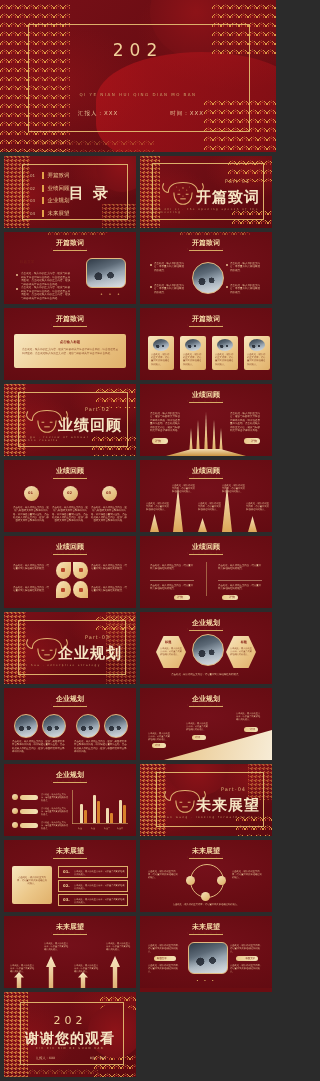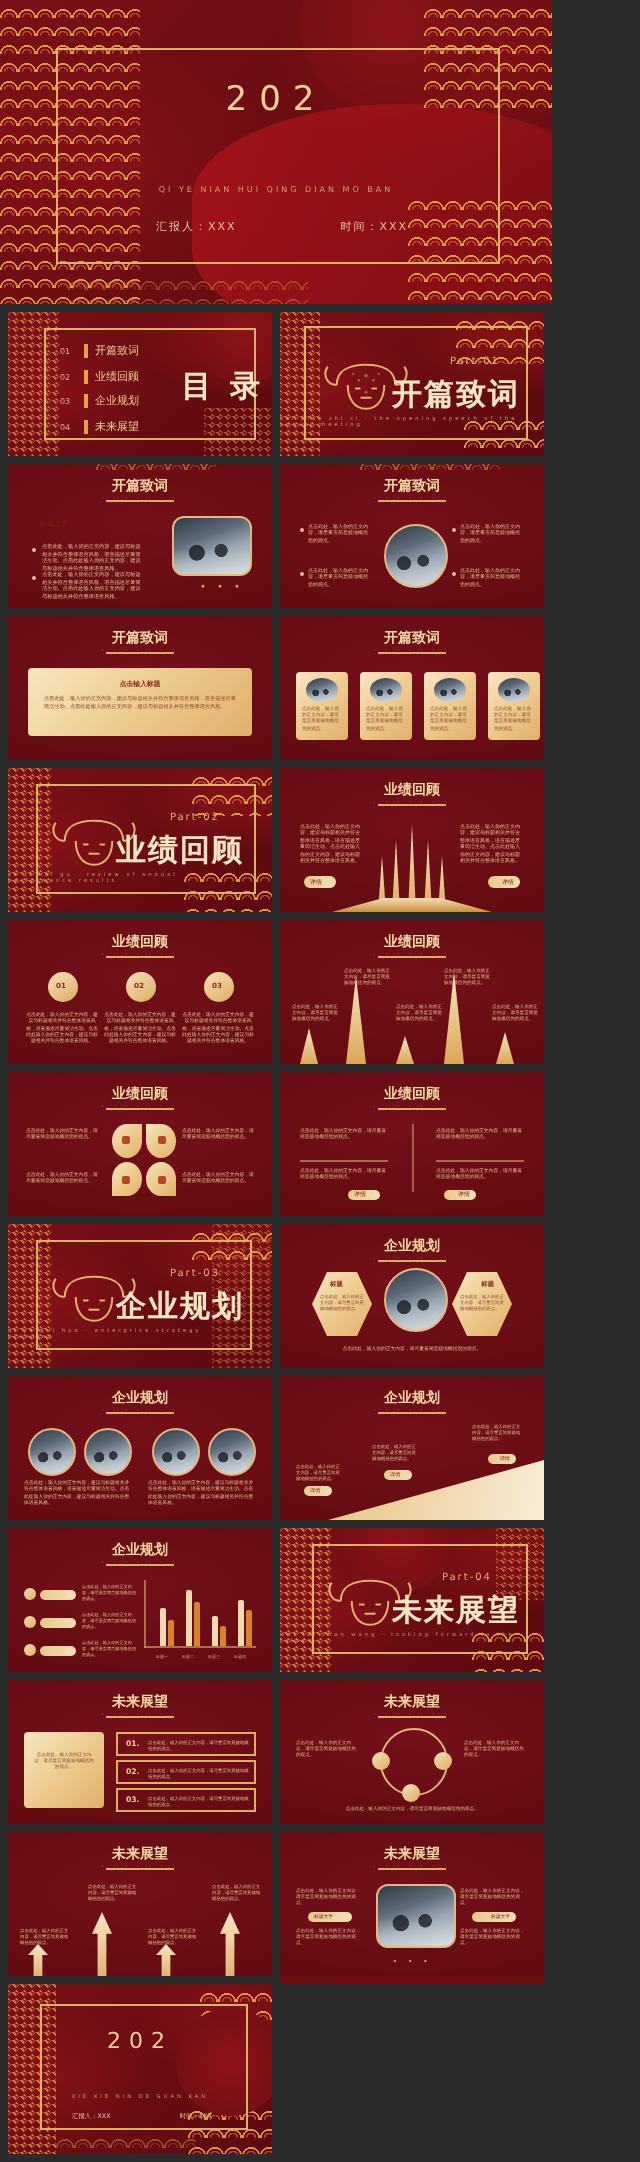--- a/index.html
+++ b/index.html
@@ -114,21 +114,21 @@
         <span style="width:1.5px;height:7px;background:#e2a24b;margin:0 4px;"></span>
         <span class="gold" style="font-size:5.5px;">企业规划</span>
       </div>
       <div style="display:flex;align-items:center;">
         <span class="tiny" style="font-size:4px;width:8px;">04</span>
         <span style="width:1.5px;height:7px;background:#e2a24b;margin:0 4px;"></span>
         <span class="gold" style="font-size:5.5px;">未来展望</span>
       </div>
     </div>
 
-    <div class="cnbig" style="position:absolute;right:4px;top:28px;font-size:15px;letter-spacing:2px;margin-left:24px;">目 录</div>
+    <div class="cnbig" style="position:absolute;right:26px;top:28px;font-size:15px;letter-spacing:2px;margin-left:24px;">目 录</div>
   </div>
 
   <div class="slide" style="left:140px;top:156px;width:132px;height:72px;">
     <div class="bg-deco"></div>
     <div class="lattice" style="left:0;top:0;width:20px;height:72px;opacity:.8;"></div>
     <div class="scallop" style="right:0;top:0;width:44px;height:26px;"></div>
     <div class="scallop" style="right:0;bottom:0;width:40px;height:22px;"></div>
     <div class="frame" style="left:12px;top:7px;right:8px;bottom:8px;"></div>
 
     <svg viewBox="0 0 100 70" style="position:absolute;left:20px;top:20px;width:46px;height:32px;">
@@ -605,20 +605,21 @@
   <div class="slide" style="left:4px;top:992px;width:132px;height:85px;">
     <div class="bg-deco"></div>
     <div class="lattice" style="left:0;top:0;width:24px;height:85px;opacity:.85;"></div>
     <div class="scallop" style="right:0;top:0;width:36px;height:24px;"></div>
     <div class="scallop" style="right:0;bottom:0;width:42px;height:26px;"></div>
     <div class="scallop" style="left:24px;bottom:0;width:70px;height:12px;opacity:.4;"></div>
     <div class="bigdisc" style="right:-6px;top:12px;width:54px;height:54px;"></div>
     <div class="frame" style="left:16px;top:10px;right:12px;bottom:12px;"></div>
 
     <div style="position:absolute;left:0;right:0;top:22px;text-align:center;font-size:11px;color:#f0d19a;letter-spacing:4px;">202</div>
+    <div class="cnbig" style="position:absolute;left:0;right:0;top:38px;text-align:center;font-size:14px;letter-spacing:1px;">谢谢您的观看</div>
     <div class="pinyin" style="position:absolute;left:0;right:0;top:55px;text-align:center;font-size:2.6px;">XIE XIE NIN DE GUAN KAN</div>
     <div style="position:absolute;left:32px;top:64px;font-size:3.2px;color:#e9c79a;">汇报人：XXX</div>
     <div style="position:absolute;right:30px;top:64px;font-size:3.2px;color:#e9c79a;">时间：XXX</div>
   </div>
 
   <div style="position:absolute;left:140px;top:988px;width:132px;height:4px;background:#6b0d12;"></div>
 
 </div>
 
 </body></html>

